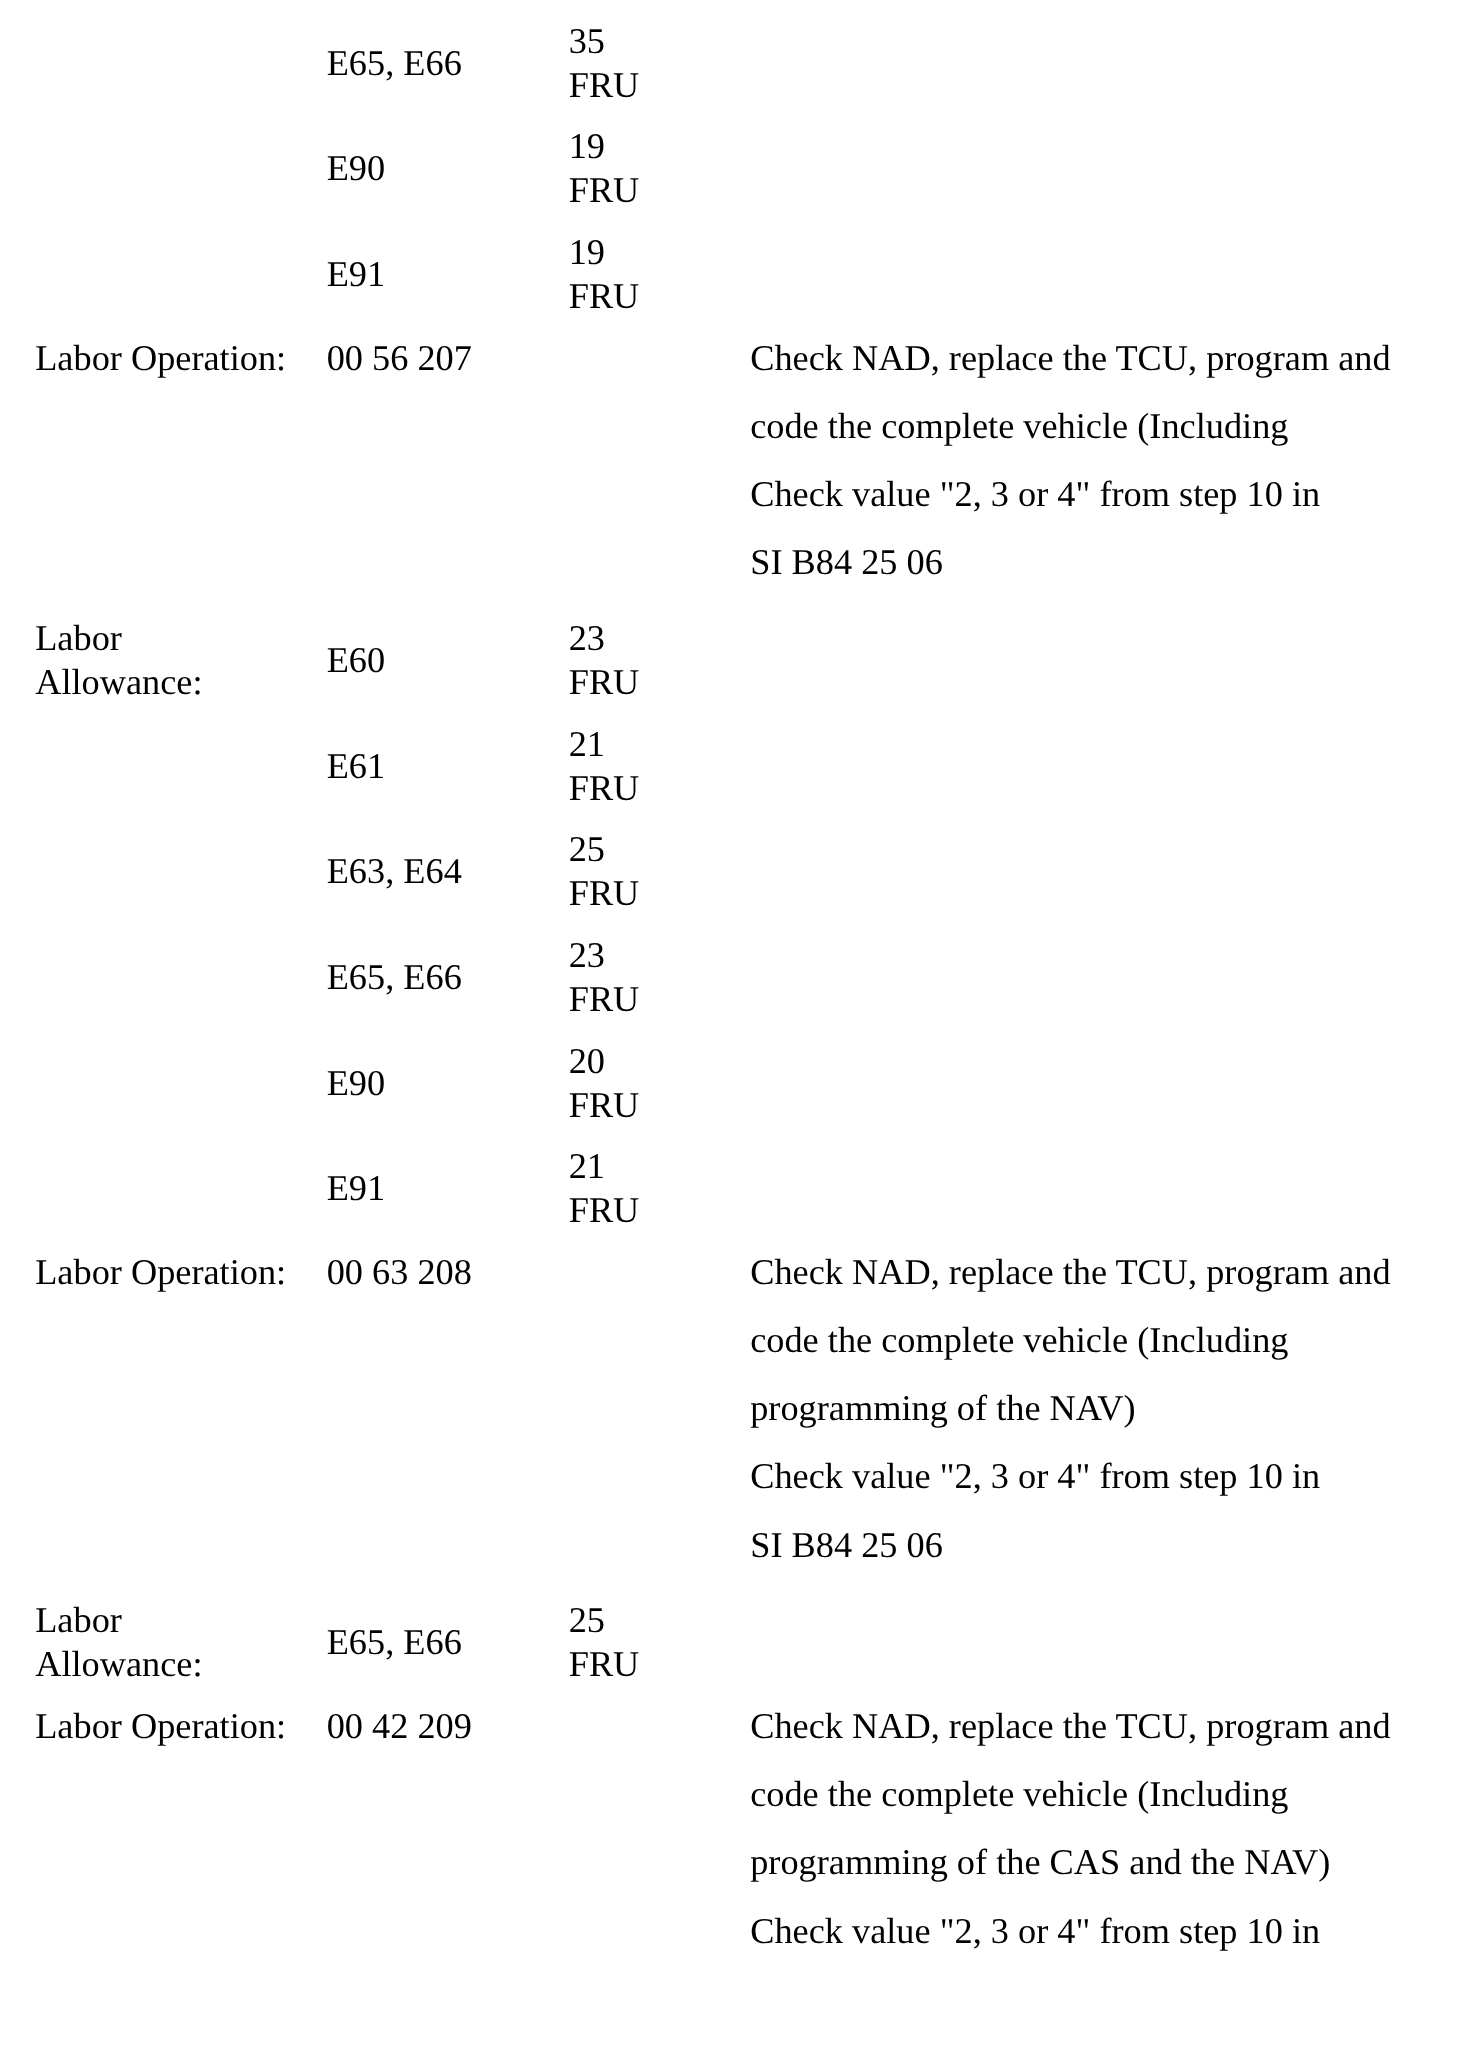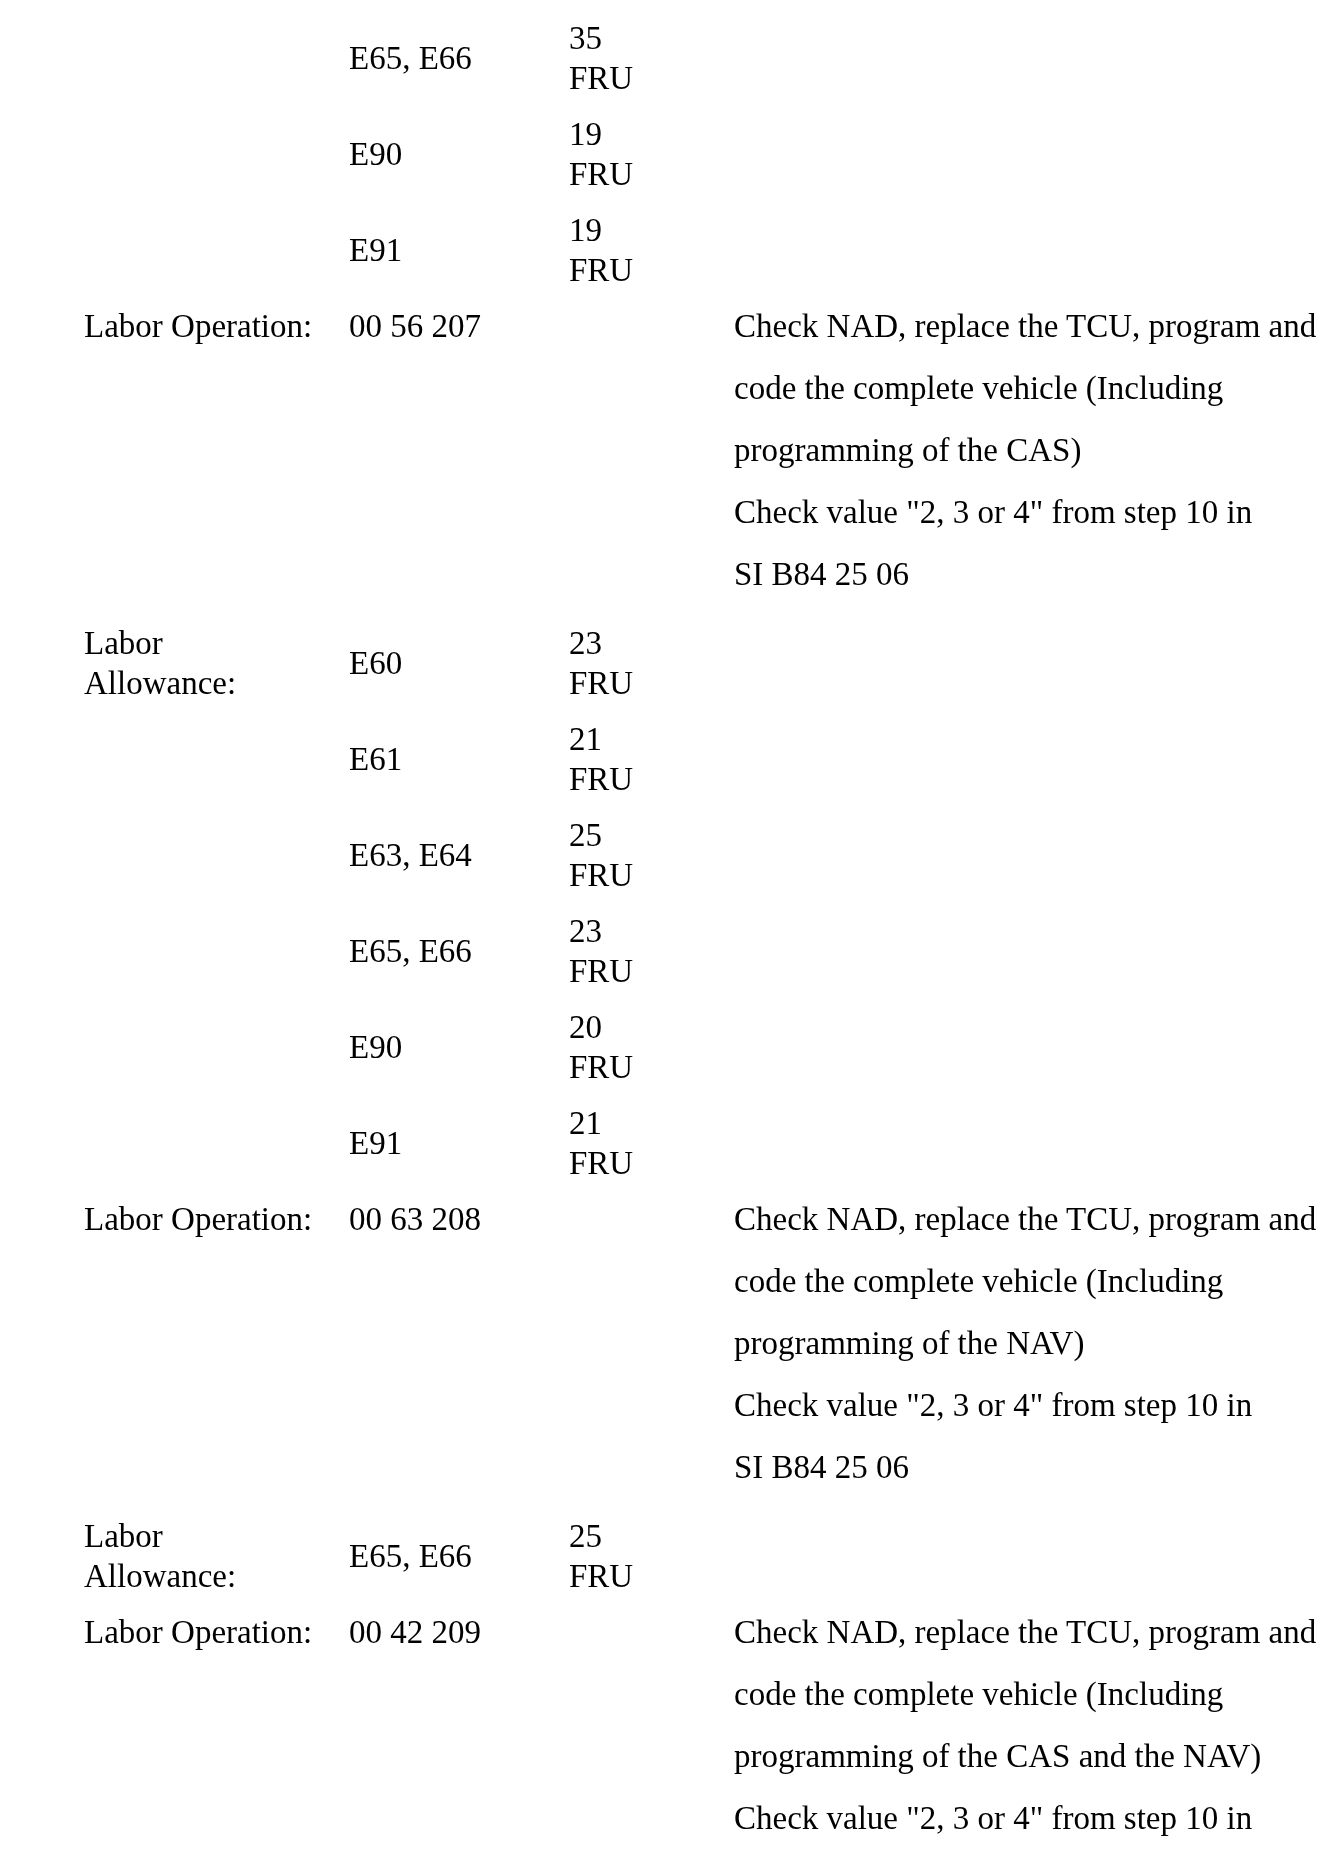--- a/index.html
+++ b/index.html
@@ -6,21 +6,21 @@
   html, body {
     width: 1344px; height: 1872px;
     background: #ffffff;
     overflow: hidden;
   }
   body {
     font-family: "Liberation Serif", "DejaVu Serif", serif;
     font-size: 33px;
     color: #000000;
   }
-  .page { padding: 18px 24px 0 84px; }
+  .page { padding: 18px 24px 0 32px; }
 
   .row { display: flex; align-items: flex-start; }
 
   
   .item-row { margin-bottom: 16px; }
   .col-label { width: 265px; line-height: 40px; }
   .allowance-label { max-width: 185px; }
   .col-model { width: 220px; height: 80px; display: flex; align-items: center; }
   .col-fru { width: 133px; line-height: 40px; }
 
@@ -65,21 +65,20 @@
       <div>FRU</div>
     </div>
   </div>
 
   <div class="row op-row">
     <div class="col-label">Labor Operation:</div>
     <div class="col-code">00 56 207</div>
     <div class="col-desc">
       <div class="desc-line">Check NAD, replace the TCU, program and</div>
       <div class="desc-line">code the complete vehicle (Including</div>
-      <div class="desc-line">programming of the CAS)</div>
       <div class="desc-line">Check value "2, 3 or 4" from step 10 in</div>
       <div class="desc-line">SI B84 25 06</div>
     </div>
   </div>
 
   <div class="row item-row">
     <div class="col-label">
       <div class="allowance-label">Labor Allowance:</div>
     </div>
     <div class="col-model">

